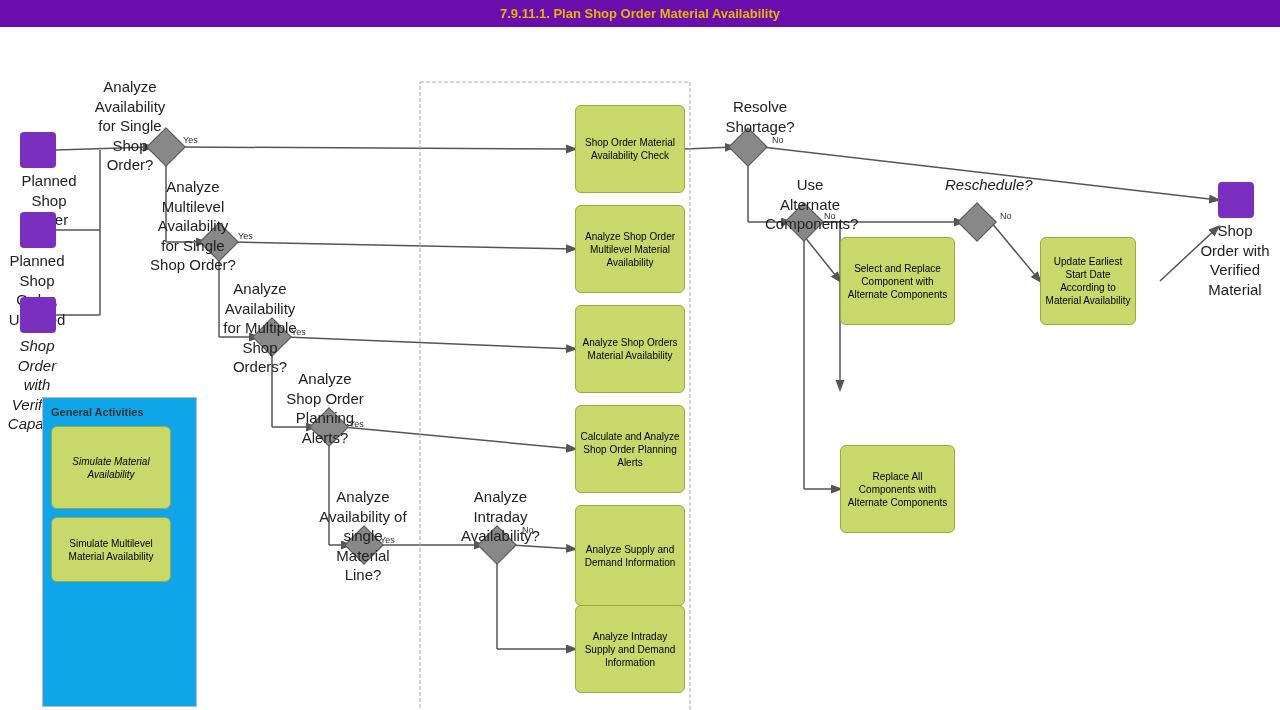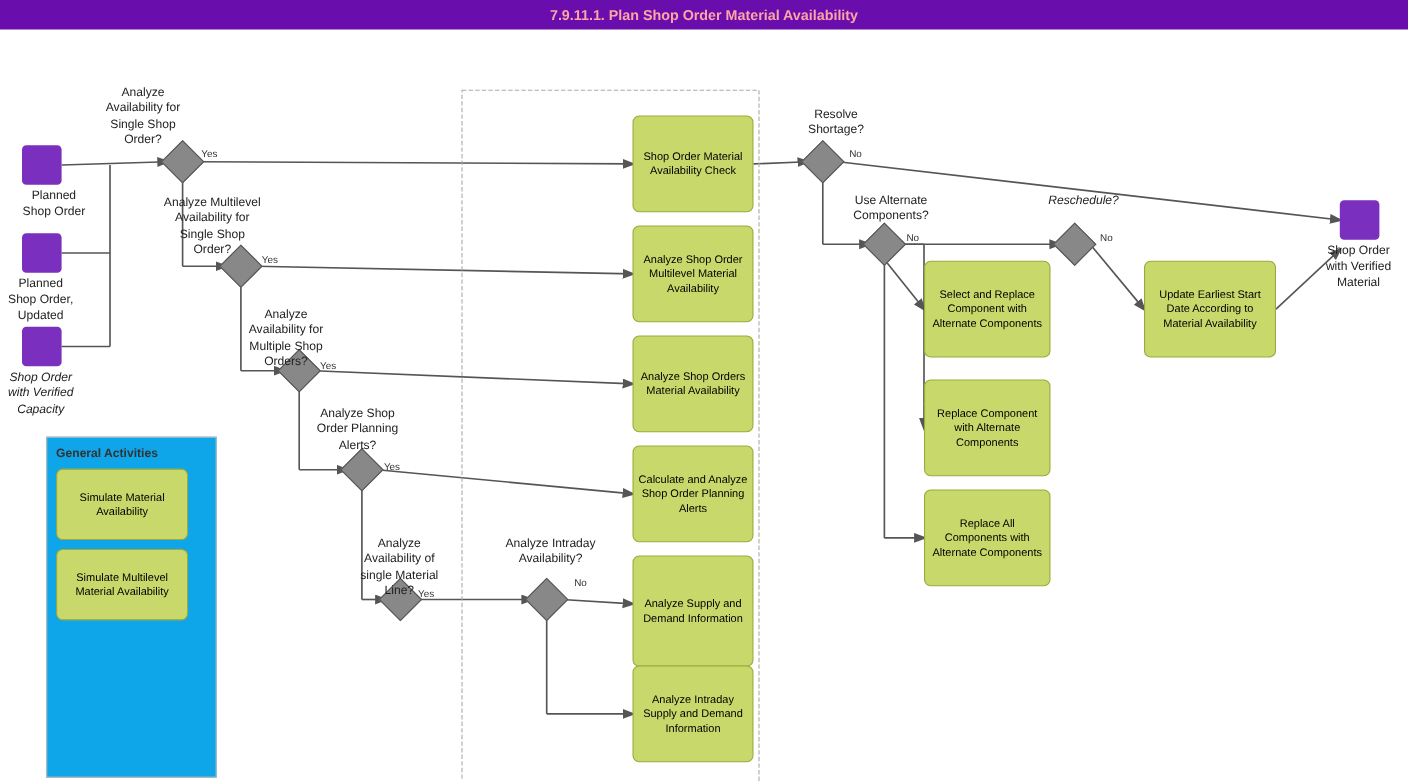--- a/index.html
+++ b/index.html
@@ -5,21 +5,21 @@
     * { box-sizing: border-box; margin: 0; padding: 0; }
     body {
       font-family: Arial, sans-serif;
       background: #f0f0f0;
       width: 1280px;
       height: 710px;
       overflow: hidden;
     }
     #header {
       background: #6a0dad;
-      color: #fca5a5;
+      color: #eab308;
       text-align: center;
       font-size: 13px;
       font-weight: bold;
       padding: 6px 0;
       width: 100%;
     }
     #main {
       position: relative;
       width: 1280px;
       height: 684px;
@@ -53,21 +53,21 @@
     .start-end {
       position: absolute;
       background: #7b2fbe;
       border-radius: 4px;
       width: 36px;
       height: 36px;
     }
     
     .label {
       position: absolute;
-      font-size: 11px;
+      font-size: 15px;
       text-align: center;
       color: #222;
       line-height: 1.3;
     }
     
     #gen-activities {
       position: absolute;
       left: 18px;
       top: 370px;
       width: 155px;
@@ -232,45 +232,42 @@
   </div>
 
   <div class="activity-box" style="left:575px;top:578px;width:110px;height:88px;">
     <span>Analyze Intraday Supply and Demand Information</span>
   </div>
 
   <div class="activity-box" style="left:840px;top:210px;width:115px;height:88px;">
     <span>Select and Replace Component with Alternate Components</span>
   </div>
 
-  <div class="activity-box" style="left:840px;top:318px;width:115px;height:88px;">
-    <span>Replace Component with Alternate Components</span>
-  </div>
 
   <div class="activity-box" style="left:840px;top:418px;width:115px;height:88px;">
     <span>Replace All Components with Alternate Components</span>
   </div>
 
-  <div class="activity-box" style="left:1040px;top:210px;width:120px;height:88px;">
+  <div class="activity-box" style="left:1040px;top:210px;width:96px;height:88px;">
     <span>Update Earliest Start Date According to Material Availability</span>
   </div>
 
   <div class="arrow-label" style="left:183px;top:108px;">Yes</div>
   <div class="arrow-label" style="left:238px;top:204px;">Yes</div>
   <div class="arrow-label" style="left:291px;top:300px;">Yes</div>
   <div class="arrow-label" style="left:349px;top:392px;">Yes</div>
   <div class="arrow-label" style="left:380px;top:508px;">Yes</div>
   <div class="arrow-label" style="left:522px;top:498px;">No</div>
   <div class="arrow-label" style="left:772px;top:108px;">No</div>
   <div class="arrow-label" style="left:824px;top:184px;">No</div>
   <div class="arrow-label" style="left:1000px;top:184px;">No</div>
 
   <div id="gen-activities">
     <div id="gen-activities-title">General Activities</div>
-    <div class="activity-box" style="position:relative;width:120px;height:65px;margin-bottom:8px;left:0;top:0;">
+    <div class="activity-box" style="position:relative;width:120px;height:83px;margin-bottom:8px;left:0;top:0;font-style:italic;">
       <span>Simulate Material Availability</span>
     </div>
     <div class="activity-box" style="position:relative;width:120px;height:65px;margin-bottom:8px;left:0;top:0;">
       <span>Simulate Multilevel Material Availability</span>
     </div>
   </div>
 
 </div>
 
 </body></html>

